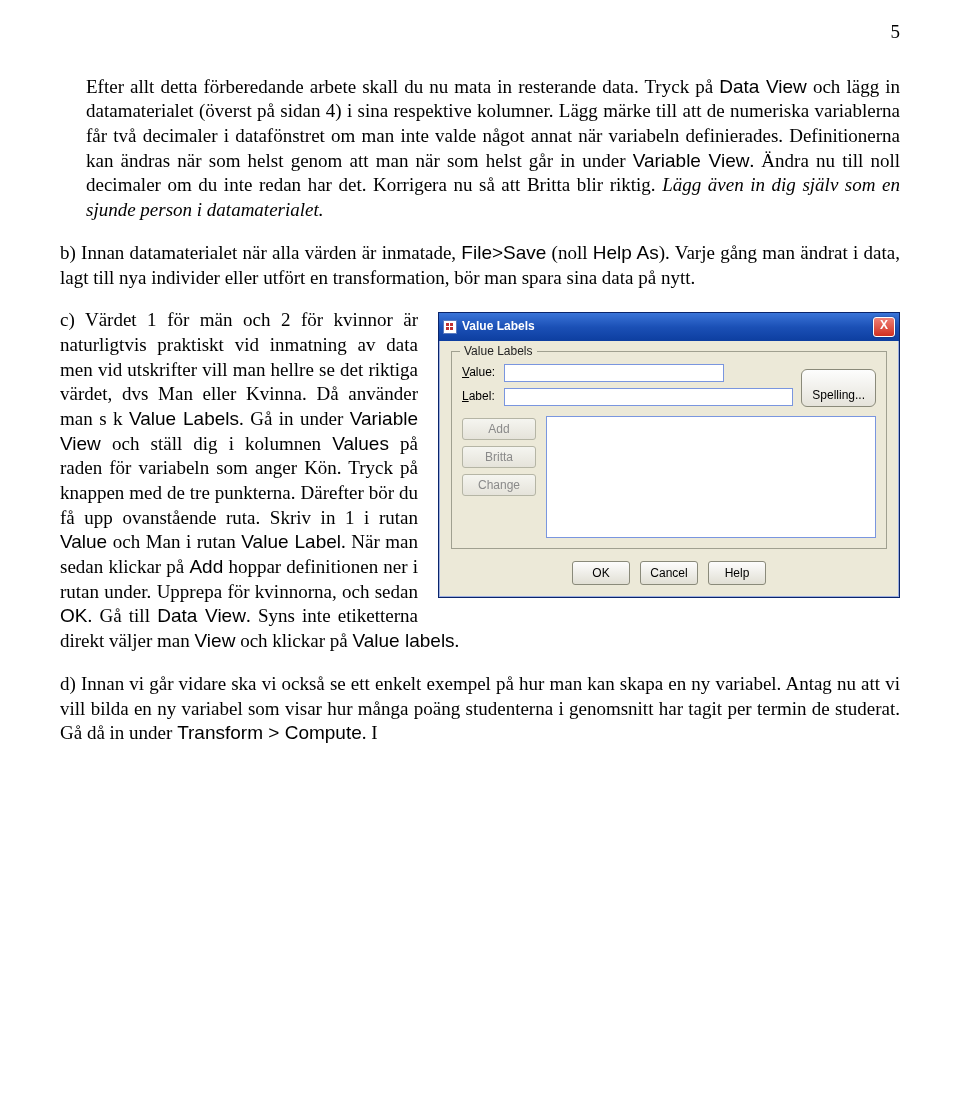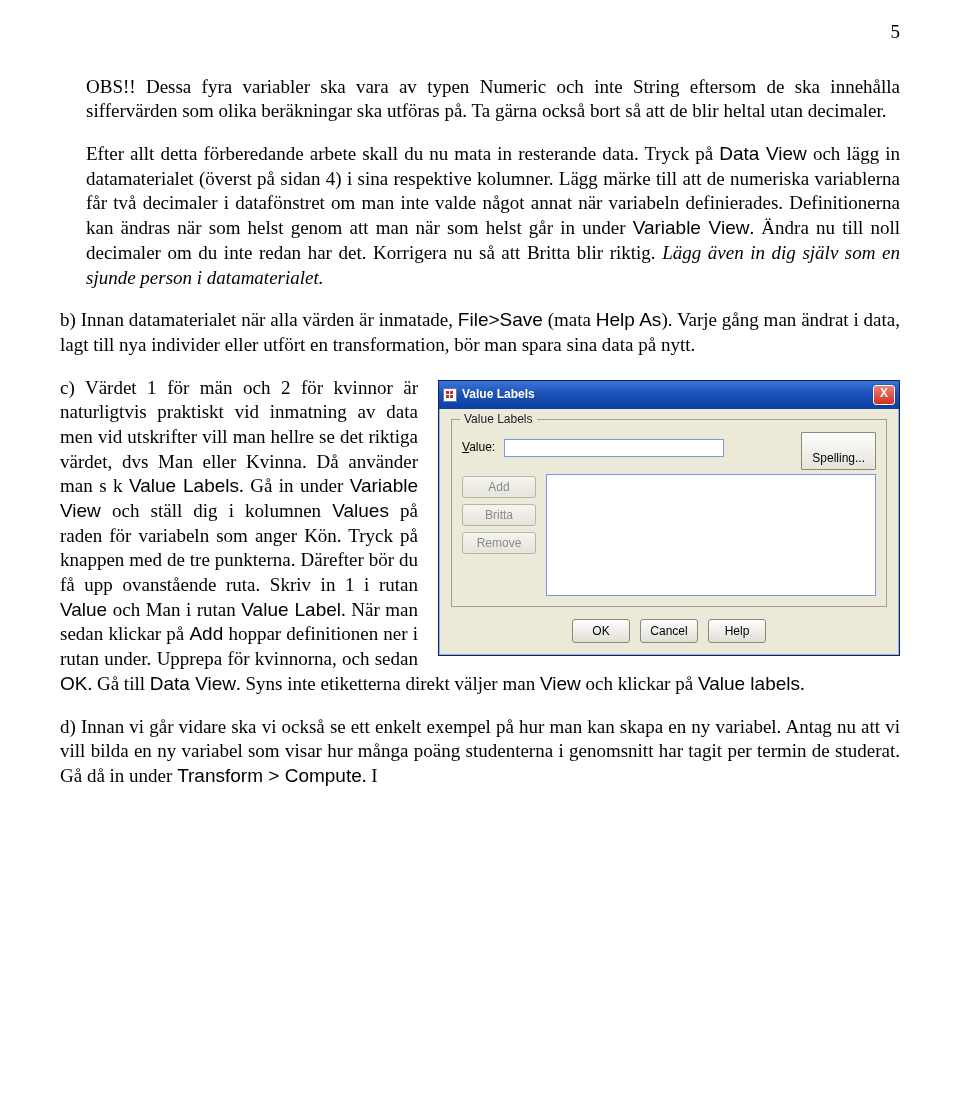--- a/index.html
+++ b/index.html
@@ -130,21 +130,21 @@
   .text-input.wide {
     max-width: 310px;
   }
   .spelling-btn {
     margin-left: auto;
     height: 27px;
     padding: 18px 10px;
     font-size: 12px;
     background: linear-gradient(to bottom, #fdfdfd, #e5e3da);
     border: 1px solid #8a8a7a;
-    border-radius: 1px;
+    border-radius: 6px;
   }
   .row-top {
     display: flex;
     align-items: center;
     gap: 8px;
   }
   .lower {
     display: flex;
     margin-top: 4px;
   }
@@ -187,59 +187,60 @@
   .clear {
     clear: both;
   }
 </style>
 </head>
 <body>
 
 <div class="page">
   <div class="page-number">5</div>
 
-  <p class="indent">
-    <span>OBS!! Dessa fyra variabler ska vara av typen Numeric och inte String eftersom de ska innehålla siffervärden som olika beräkningar ska utföras på. Ta gärna också bort så att de blir heltal utan decimaler.</span>
-  </p>
 
   <p class="indent">
     <span>Efter allt detta förberedande arbete skall du nu mata in resterande data. Tryck på </span><span class="sans">Data View</span><span> och lägg in datamaterialet (överst på sidan 4) i sina respektive kolumner. Lägg märke till att de numeriska variablerna får två decimaler i datafönstret om man inte valde något annat när variabeln definierades. Definitionerna kan ändras när som helst genom att man när som helst går in under </span><span class="sans">Variable View</span><span>. Ändra nu till noll decimaler om du inte redan har det. Korrigera nu så att Britta blir riktig. </span><span class="italic">Lägg även in dig själv som en sjunde person i datamaterialet.</span>
   </p>
 
   <p>
-    <span>b) Innan datamaterialet när alla värden är inmatade, </span><span class="sans">File&gt;Save</span><span> (mata </span><span class="sans">Help As</span><span>). Varje gång man ändrat i data, lagt till nya individer eller utfört en transformation, bör man spara sina data på nytt.</span>
+    <span>b) Innan datamaterialet när alla värden är inmatade, </span><span class="sans">File&gt;Save</span><span> (noll </span><span class="sans">Help As</span><span>). Varje gång man ändrat i data, lagt till nya individer eller utfört en transformation, bör man spara sina data på nytt.</span>
   </p>
 
   <div>
     <div class="dialog-wrap">
       <div class="dialog">
         <div class="titlebar">
           <span class="tb-icon"></span>
           <span class="tb-title">Value Labels</span>
           <div class="close-btn">X</div>
         </div>
         <div class="dialog-body">
           <div class="groupbox">
             <div class="groupbox-label">Value Labels</div>
 
             <div class="row-top">
               <div style="flex:1">
                 <div class="form-row">
                   <label><span class="ul">V</span><span>alue:</span></label>
                   <div class="text-input"></div>
                 </div>
+                <div class="form-row">
+                  <label><span class="ul">L</span><span>abel:</span></label>
+                  <div class="text-input wide"></div>
+                </div>
               </div>
               <button class="spelling-btn">Spelling...</button>
             </div>
 
             <div class="lower">
               <div class="side-buttons">
                 <button>Add</button>
                 <button>Britta</button>
-                <button>Remove</button>
+                <button>Change</button>
               </div>
               <div class="listbox"></div>
             </div>
           </div>
 
           <div class="bottom-buttons">
             <button>OK</button>
             <button>Cancel</button>
             <button>Help</button>
           </div>

